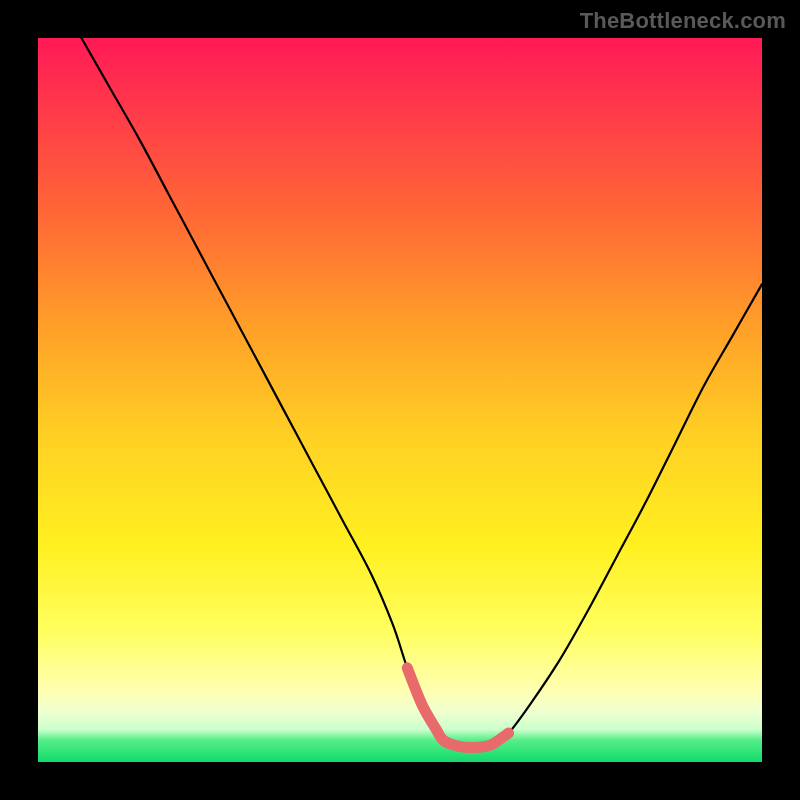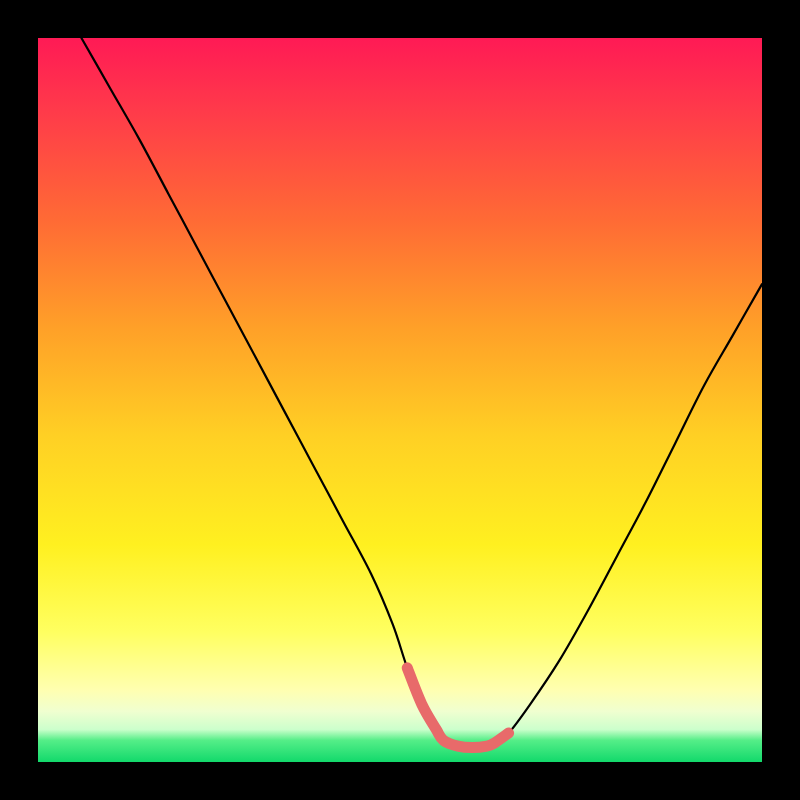--- a/index.html
+++ b/index.html
@@ -58,19 +58,20 @@
     top: 0;
     width: 724px;
     height: 724px;
     overflow: visible;
   }
 </style>
 </head>
 <body>
 
 <div class="chart-frame">
+  <div class="watermark">TheBottleneck.com</div>
   <div class="plot-area">
     <svg class="curve" viewBox="0 0 724 724" preserveAspectRatio="none">
       <path id="main-curve" fill="none" stroke="#000" stroke-width="2.2" stroke-linecap="round" stroke-linejoin="round" d="M 43.44 0.00 C 48.27 8.45, 62.75 33.79, 72.40 50.68 C 82.05 67.57, 91.71 83.86, 101.36 101.36 C 111.01 118.86, 120.67 137.56, 130.32 155.66 C 139.97 173.76, 149.63 191.86, 159.28 209.96 C 168.93 228.06, 178.59 246.16, 188.24 264.26 C 197.89 282.36, 207.55 300.46, 217.20 318.56 C 226.85 336.66, 236.51 354.76, 246.16 372.86 C 255.81 390.96, 265.47 409.06, 275.12 427.16 C 284.77 445.26, 294.43 463.36, 304.08 481.46 C 313.73 499.56, 324.59 518.26, 333.04 535.76 C 341.49 553.26, 348.73 570.75, 354.76 586.44 C 360.79 602.13, 364.41 616.61, 369.24 629.88 C 374.07 643.15, 378.89 655.82, 383.72 666.08 C 388.55 676.34, 394.58 685.39, 398.20 691.42 C 401.82 697.45, 401.82 699.50, 405.44 702.28 C 409.06 705.06, 415.09 706.87, 419.92 708.07 C 424.75 709.28, 429.57 709.52, 434.40 709.52 C 439.23 709.52, 445.26 708.80, 448.88 708.07 C 452.50 707.35, 452.50 707.35, 456.12 705.18 C 459.74 703.00, 464.57 701.56, 470.60 695.04 C 476.63 688.52, 483.87 678.15, 492.32 666.08 C 500.77 654.01, 511.63 638.33, 521.28 622.64 C 530.93 606.95, 540.59 589.46, 550.24 571.96 C 559.89 554.46, 569.55 535.76, 579.20 517.66 C 588.85 499.56, 598.51 482.06, 608.16 463.36 C 617.81 444.66, 627.47 424.75, 637.12 405.44 C 646.77 386.13, 656.43 365.62, 666.08 347.52 C 675.73 329.42, 685.39 313.73, 695.04 296.84 C 704.69 279.95, 719.17 254.61, 724.00 246.16"></path>
       <path id="highlight-curve" fill="none" stroke="#e86a6a" stroke-width="11" stroke-linecap="round" stroke-linejoin="round" d="M 369.24 629.88 C 371.65 635.91, 378.89 655.82, 383.72 666.08 C 388.55 676.34, 394.58 685.39, 398.20 691.42 C 401.82 697.45, 401.82 699.50, 405.44 702.28 C 409.06 705.06, 415.09 706.87, 419.92 708.07 C 424.75 709.28, 429.57 709.52, 434.40 709.52 C 439.23 709.52, 445.26 708.80, 448.88 708.07 C 452.50 707.35, 452.50 707.35, 456.12 705.18 C 459.74 703.00, 468.19 696.73, 470.60 695.04"></path>
     </svg>
   </div>
 </div>
 
 </body></html>

